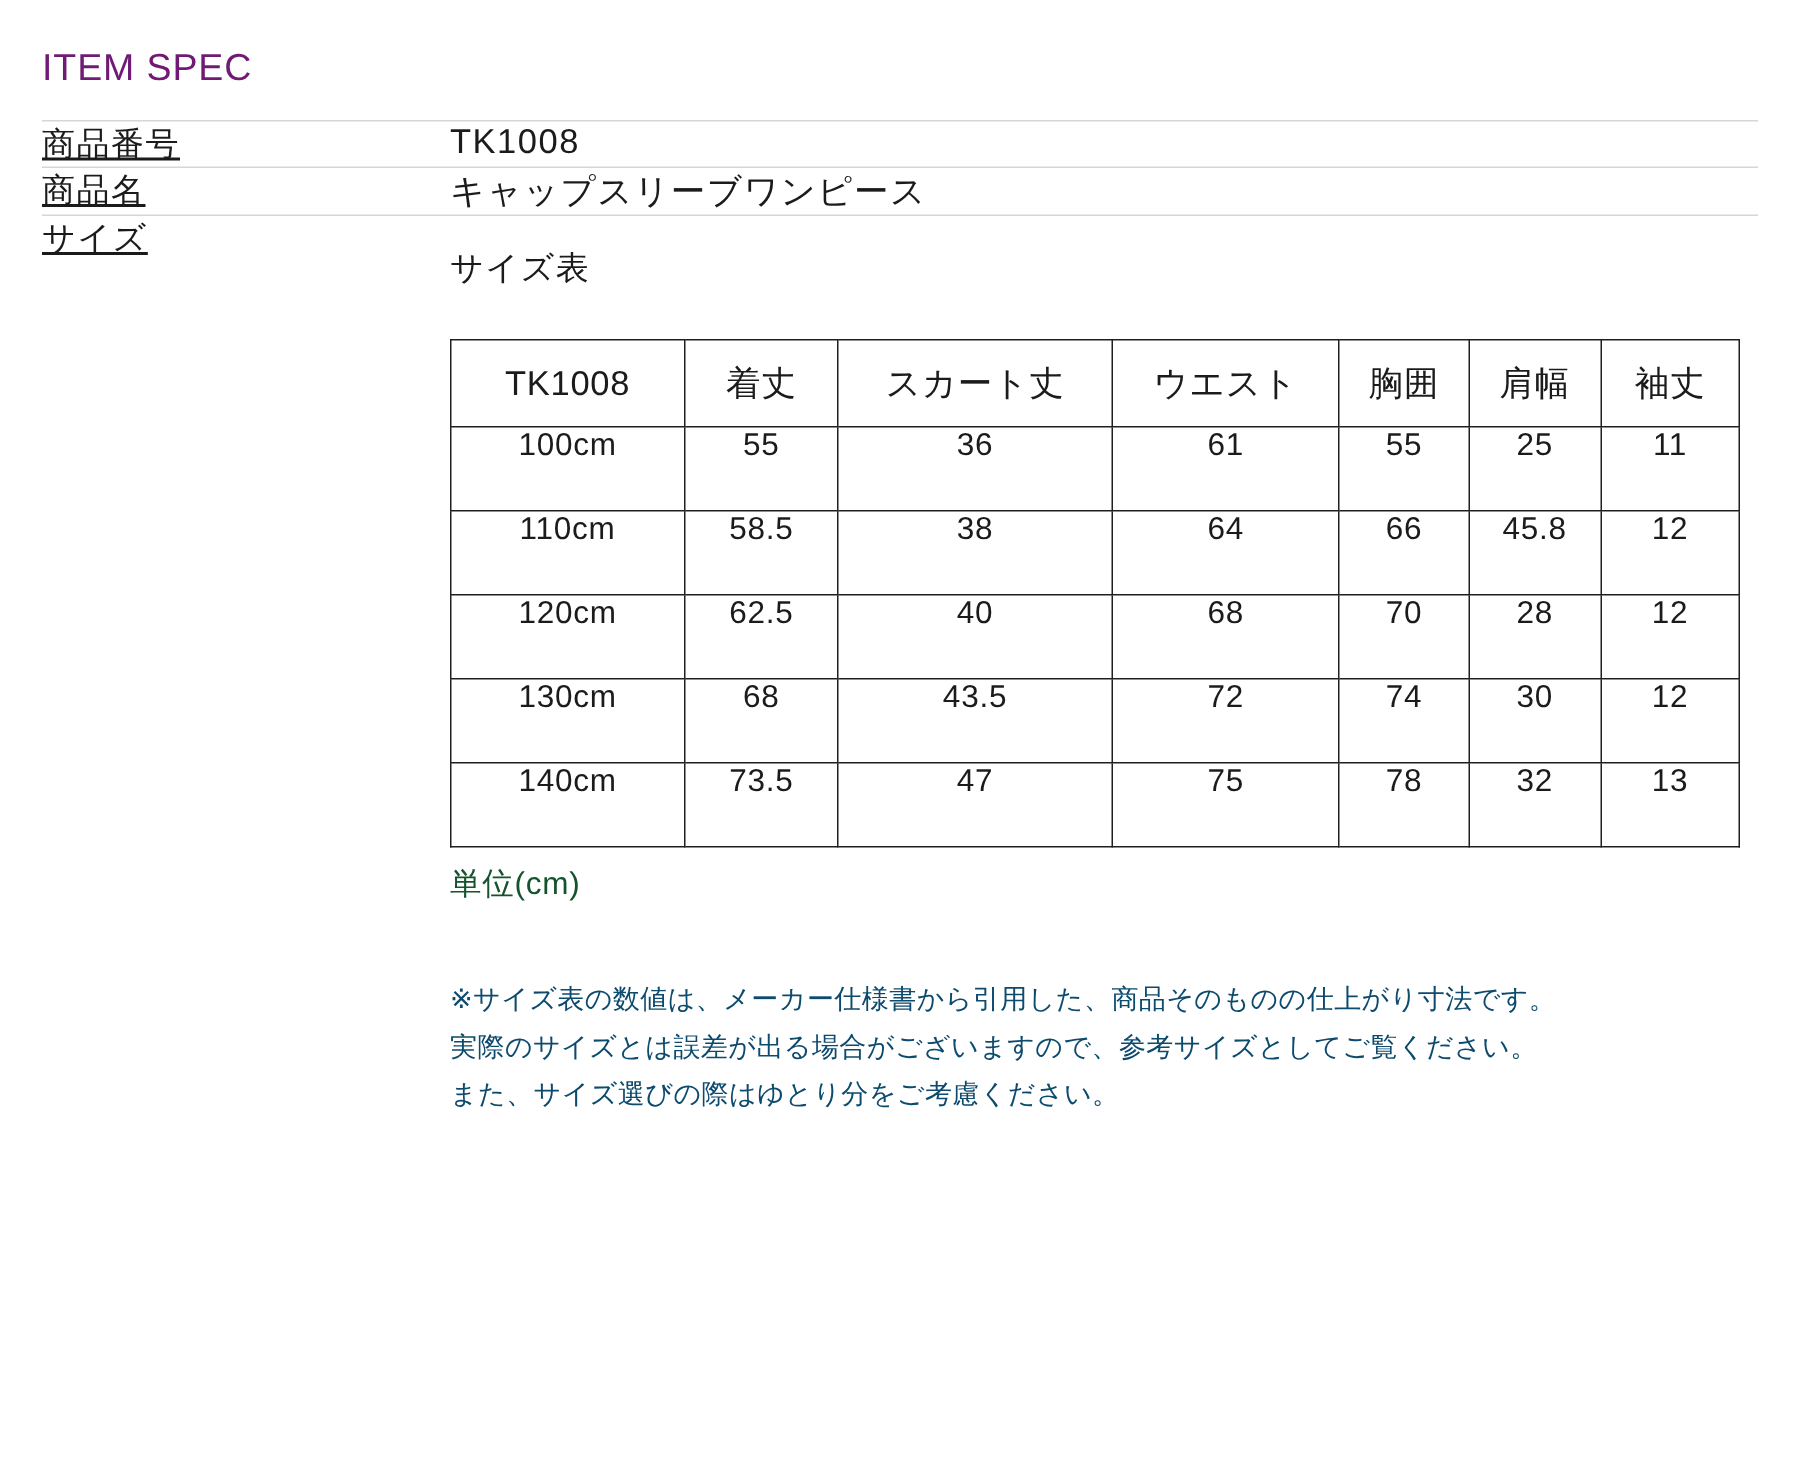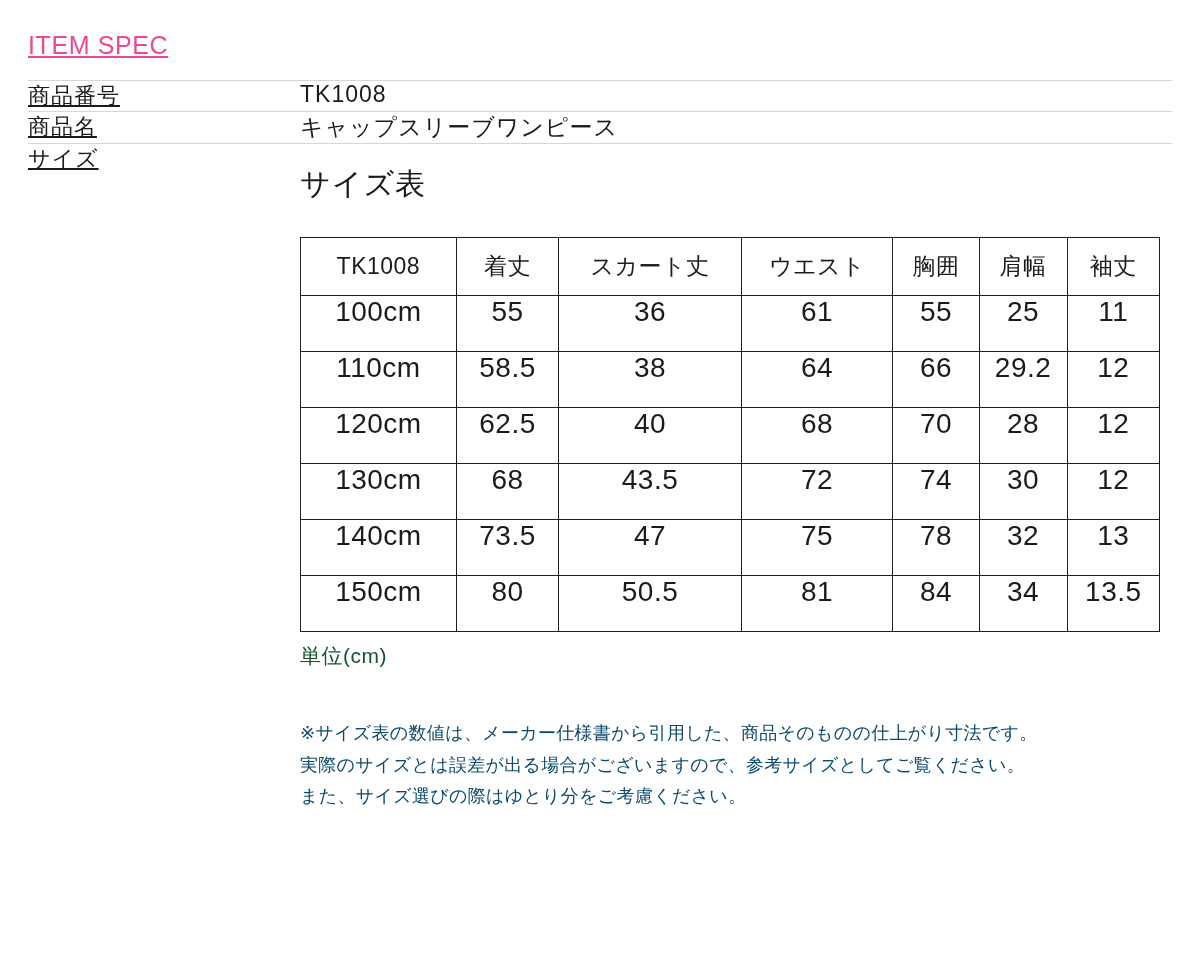--- a/index.html
+++ b/index.html
@@ -22,25 +22,24 @@
     height: 976px;
     padding: 0;
     position: relative;
   }
 
   
   .spec-heading {
     font-size: 25px;
     font-weight: 400;
     letter-spacing: 0.6px;
-    color: #ec4899;
+    color: #701a75;
     padding: 30px 0 0 28px;
     margin: 0;
     line-height: 1.2;
-    text-decoration: underline;
   }
 
   .heading-rule {
     margin: 20px 28px 0 28px;
     border: 0;
     border-top: 1px solid #d6d6d6;
     height: 0;
   }
 
   
@@ -80,39 +79,39 @@
     padding-left: 20px;
     letter-spacing: 1px;
     vertical-align: middle;
     text-align: left;
   }
 
   .size-block {
     padding: 20px 0 12px 0;
   }
   .size-caption {
-    font-size: 30px;
+    font-size: 22px;
     color: #1b1b1b;
     letter-spacing: 1px;
     margin: 0 0 32px 0;
   }
 
   
   .size-chart {
     border-collapse: collapse;
     table-layout: fixed;
     width: 860px;
     background: #fff;
   }
   .size-chart th,
   .size-chart td {
     border: 1px solid #1f1f1f;
     text-align: center;
     font-weight: 400;
-    font-size: 28px;
+    font-size: 21px;
     color: #1b1b1b;
     height: 56px;
     padding: 0 6px;
     letter-spacing: 0.5px;
   }
   .size-chart thead th {
     font-size: 23px;
     height: 58px;
   }
   .col-size   { width: 152px; }
@@ -184,21 +183,21 @@
                   <td>55</td>
                   <td>25</td>
                   <td>11</td>
                 </tr>
                 <tr>
                   <td>110cm</td>
                   <td>58.5</td>
                   <td>38</td>
                   <td>64</td>
                   <td>66</td>
-                  <td>29.2</td>
+                  <td>45.8</td>
                   <td>12</td>
                 </tr>
                 <tr>
                   <td>120cm</td>
                   <td>62.5</td>
                   <td>40</td>
                   <td>68</td>
                   <td>70</td>
                   <td>28</td>
                   <td>12</td>
@@ -213,29 +212,20 @@
                   <td>12</td>
                 </tr>
                 <tr>
                   <td>140cm</td>
                   <td>73.5</td>
                   <td>47</td>
                   <td>75</td>
                   <td>78</td>
                   <td>32</td>
                   <td>13</td>
-                </tr>
-                <tr>
-                  <td>150cm</td>
-                  <td>80</td>
-                  <td>50.5</td>
-                  <td>81</td>
-                  <td>84</td>
-                  <td>34</td>
-                  <td>13.5</td>
                 </tr>
               </tbody>
             </table>
 
             <div class="unit-note">単位(cm)</div>
 
             <div class="notes">
               <div>※サイズ表の数値は、メーカー仕様書から引用した、商品そのものの仕上がり寸法です。</div>
               <div>実際のサイズとは誤差が出る場合がございますので、参考サイズとしてご覧ください。</div>
               <div>また、サイズ選びの際はゆとり分をご考慮ください。</div>

